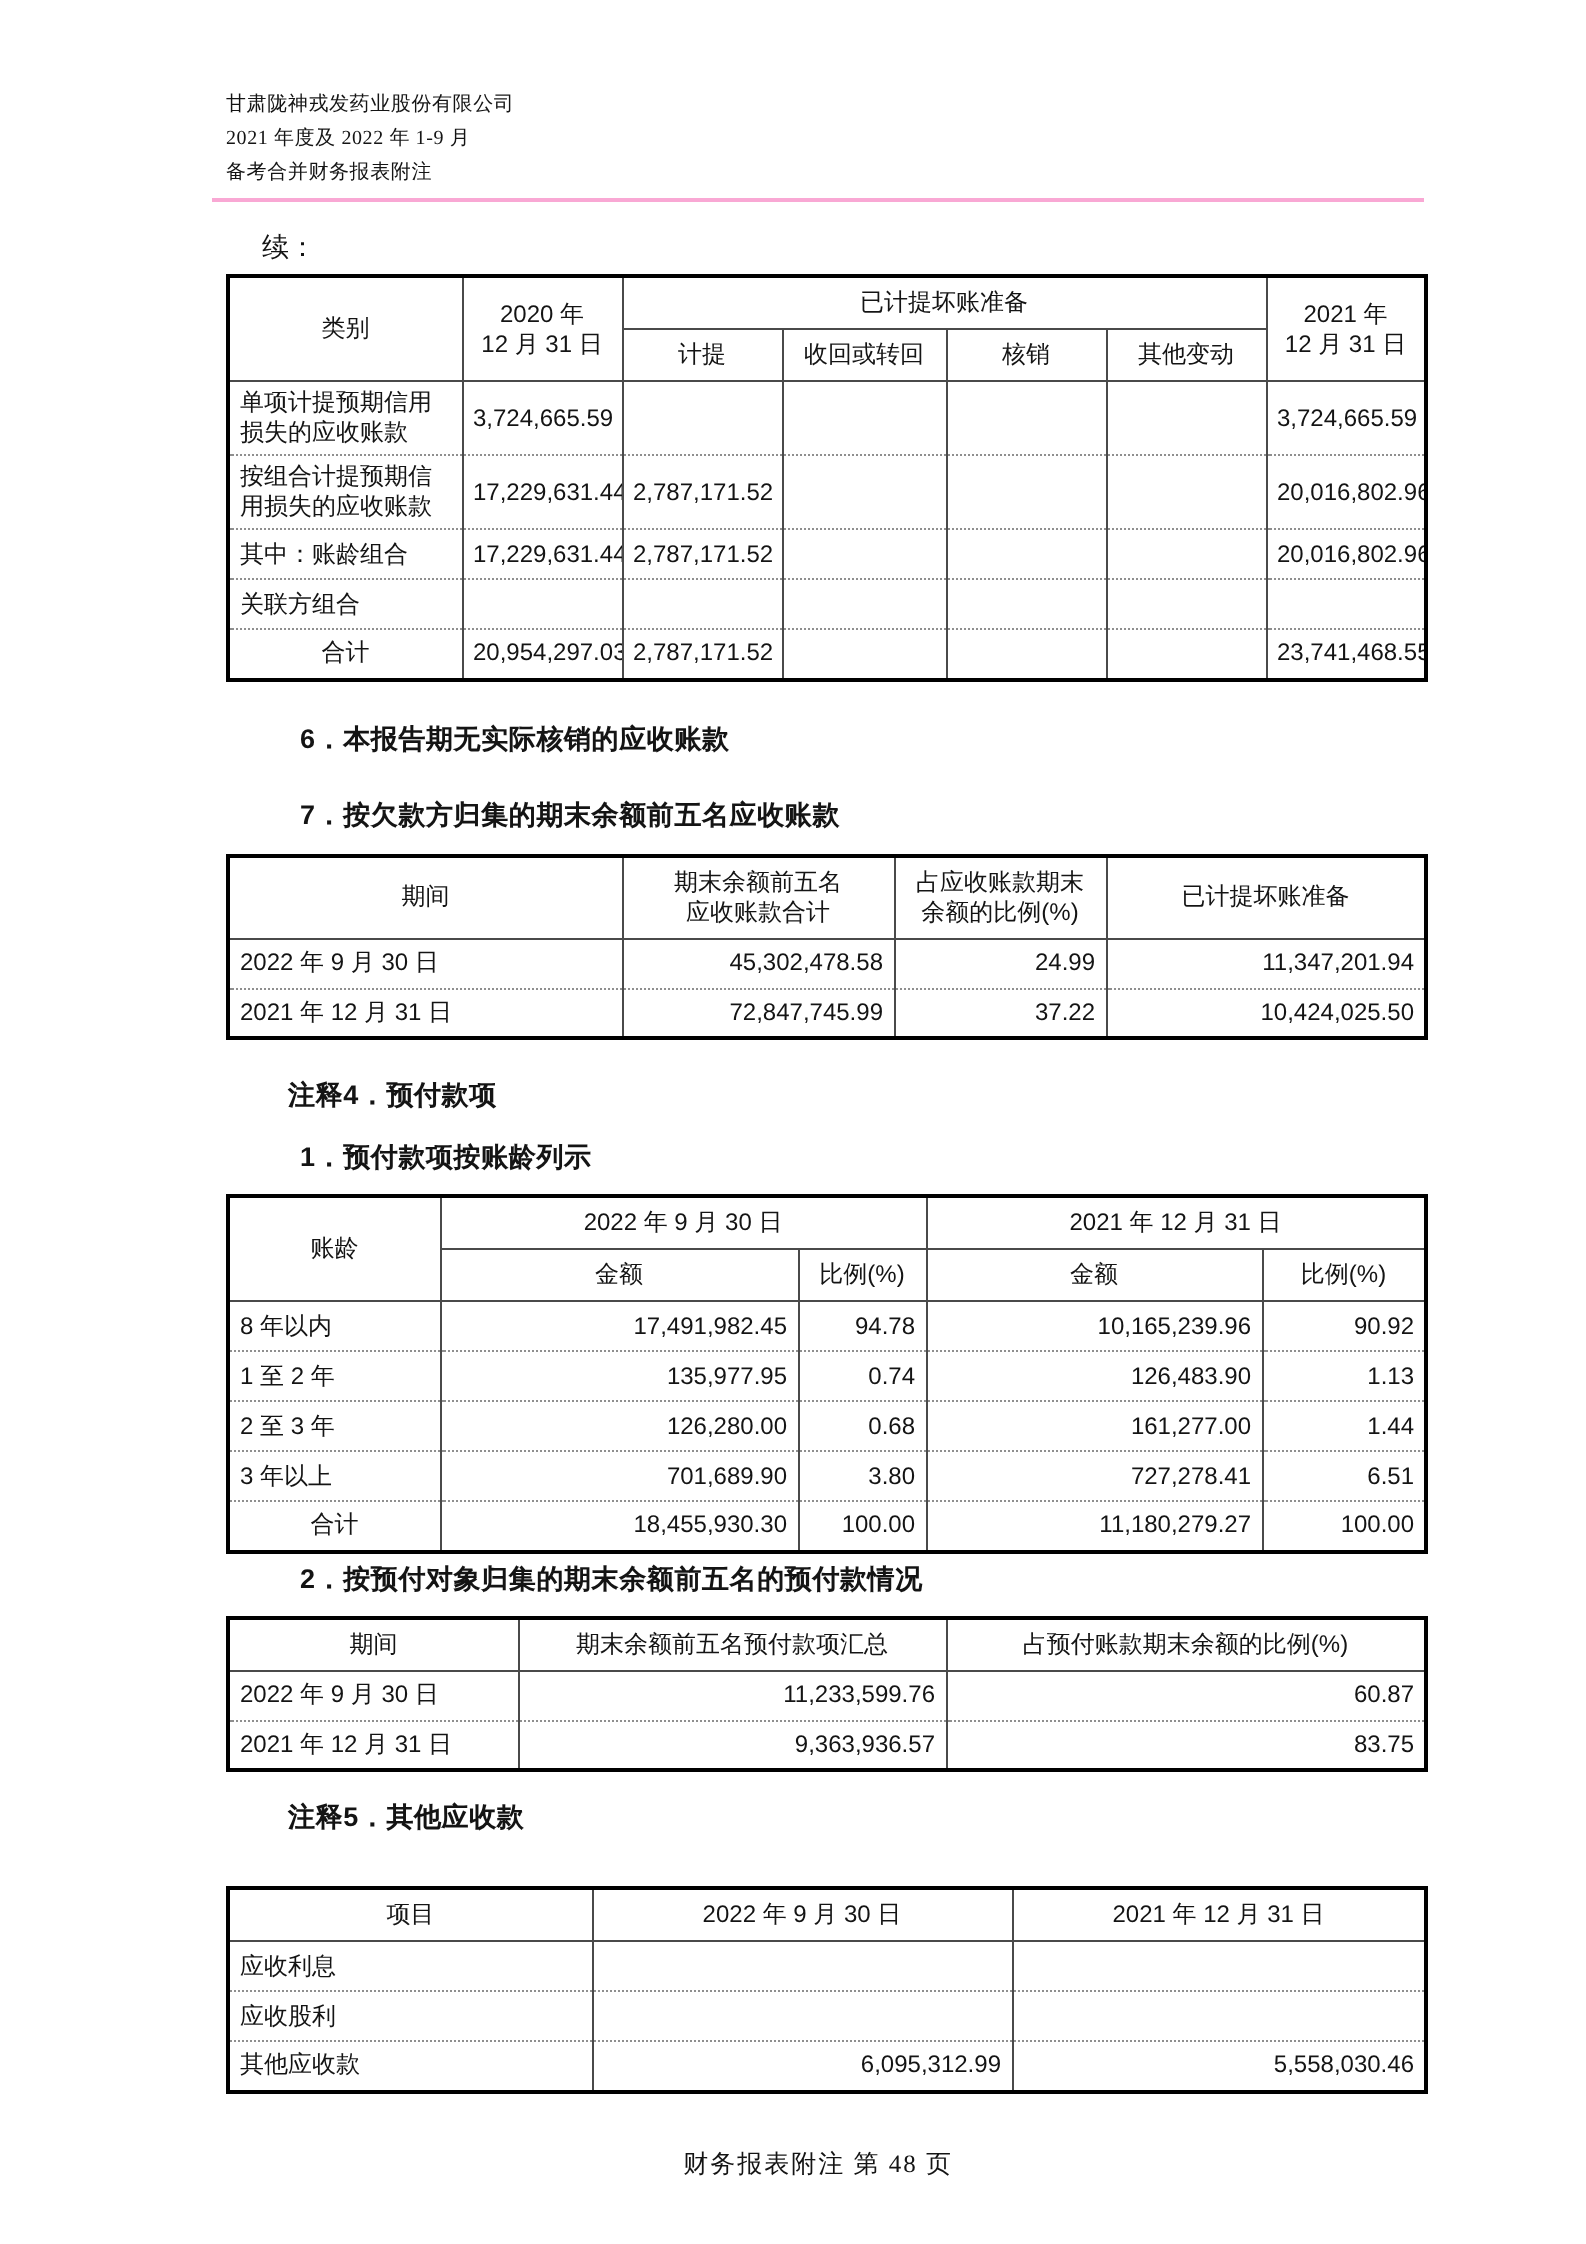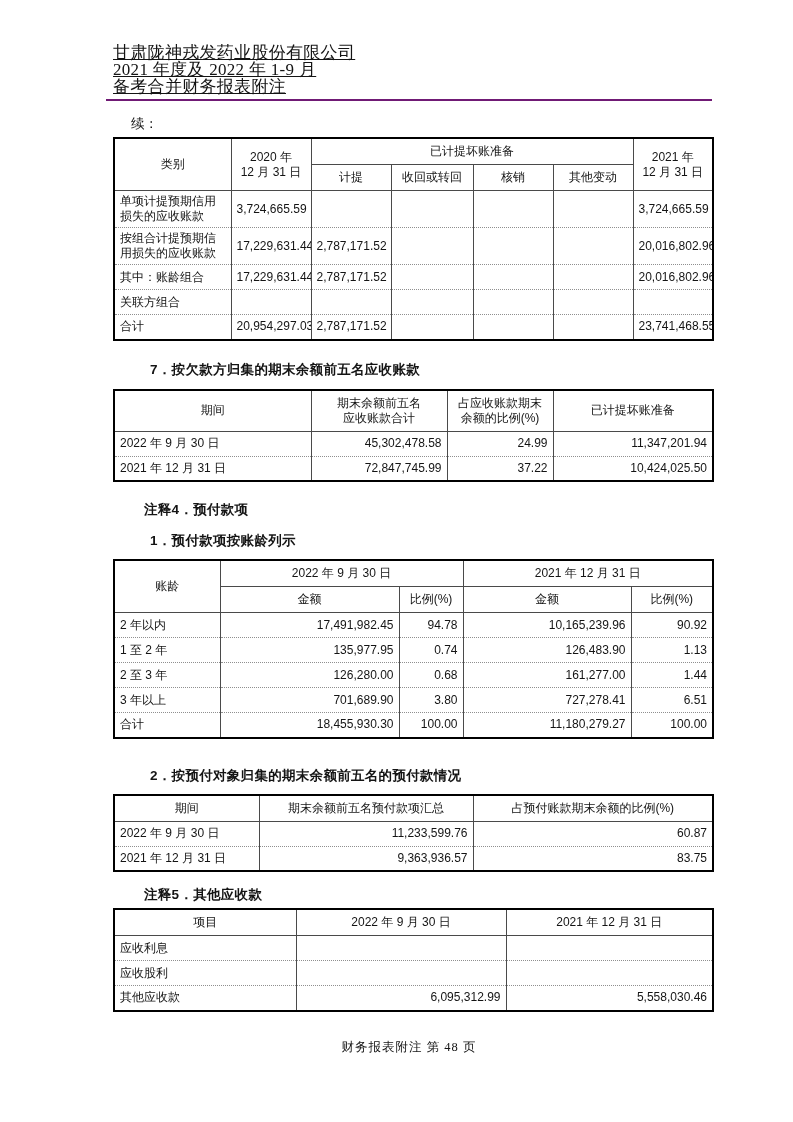--- a/index.html
+++ b/index.html
@@ -4,21 +4,21 @@
 <style>
   * { box-sizing: border-box; }
   html, body { margin: 0; padding: 0; background: #e8e8e8; }
   .page {
     width: 793px; height: 1122px; background: #ffffff; position: relative;
     overflow: hidden; font-family: "Liberation Serif", serif; color: #141414;
     margin: 0 auto; box-shadow: 0 0 4px rgba(0,0,0,.18);
   }
   .content { position: absolute; left: 106px; top: 44px; width: 606px; }
 
-  .doc-header { font-size: 17px; line-height: 17px; padding: 0 0 4px 7px; border-bottom: 2px solid #701a75; text-decoration: underline; }
+  .doc-header { font-size: 10px; line-height: 17px; padding: 0 0 4px 7px; border-bottom: 2px solid #f9a8d4; }
   .doc-header div { letter-spacing: .3px; }
 
   .continuation { font-size: 13.5px; margin: 14px 0 4px 25px; }
 
   table.t {
     border-collapse: collapse; table-layout: fixed; width: 599px; margin-left: 7px;
     font-family: "Liberation Sans", sans-serif; font-size: 12px;
     border: 2px solid #000;
   }
   .t th, .t td {
@@ -27,33 +27,33 @@
   }
   .t thead th { text-align: center; padding: 5px 3px; }
   .t tbody td { border-top: 1px dotted #8f8f8f; }
   .t tbody tr:first-child td { border-top: 1px solid #4a4a4a; }
   .t th.sub { border-top: 1px solid #4a4a4a; }
   .t tbody td { height: 25px; }
 
   .pre { white-space: pre-line; }
   .num { text-align: right; padding-right: 6px; font-family: "Liberation Sans", sans-serif; }
   .lbl { text-align: left; padding-left: 6px; }
-  .ctr { text-align: left; }
+  .ctr { text-align: center; }
 
   .remark { font-size: 13px; margin: 17px 0 0 39px; }
   .heading { font-family: "Liberation Sans", sans-serif; font-weight: bold; font-size: 13.5px; letter-spacing: .3px; }
   .h-item { margin: 20px 0 0 44px; }
   .h-note { margin: 19px 0 0 38px; }
   .h-sub  { margin: 13px 0 0 44px; }
 
   .t1 { margin-top: 3px; }
   .t2 { margin-top: 10px; }
   .t3 { margin-top: 9px; }
   .t4 { margin-top: 9px; }
-  .t5 { margin-top: 4px; }
+  .t5 { margin-top: 25px; }
 
   .footer { margin-top: 27px; text-align: center; font-size: 12.5px; letter-spacing: 1px; }
 </style>
 </head>
 <body>
 
 <div class="page">
   <div class="content">
 
     <div class="doc-header">
@@ -133,20 +133,21 @@
           <td class="num">2,787,171.52</td>
           <td class="num"></td>
           <td class="num"></td>
           <td class="num"></td>
           <td class="num">23,741,468.55</td>
         </tr>
       </tbody>
     </table>
 
 
+    <div class="heading h-item">6．本报告期无实际核销的应收账款</div>
     <div class="heading h-item">7．按欠款方归集的期末余额前五名应收账款</div>
 
     <table class="t t2">
       <colgroup>
         <col style="width:197px">
           <col style="width:136px">
           <col style="width:106px">
           <col style="width:160px">
       </colgroup>
       <thead>
@@ -194,21 +195,21 @@
         </tr>
         <tr>
           <th class="ctr sub">金额</th>
           <th class="ctr sub">比例(%)</th>
           <th class="ctr sub">金额</th>
           <th class="ctr sub">比例(%)</th>
         </tr>
       </thead>
       <tbody>
         <tr>
-          <td class="lbl">2 年以内</td>
+          <td class="lbl">8 年以内</td>
           <td class="num">17,491,982.45</td>
           <td class="num">94.78</td>
           <td class="num">10,165,239.96</td>
           <td class="num">90.92</td>
         </tr>
         <tr>
           <td class="lbl">1 至 2 年</td>
           <td class="num">135,977.95</td>
           <td class="num">0.74</td>
           <td class="num">126,483.90</td>
@@ -231,21 +232,21 @@
         <tr>
           <td class="ctr">合计</td>
           <td class="num">18,455,930.30</td>
           <td class="num">100.00</td>
           <td class="num">11,180,279.27</td>
           <td class="num">100.00</td>
         </tr>
       </tbody>
     </table>
 
-    <div class="heading h-sub" style="margin-top:28px">2．按预付对象归集的期末余额前五名的预付款情况</div>
+    <div class="heading h-sub" style="margin-top:4px">2．按预付对象归集的期末余额前五名的预付款情况</div>
 
     <table class="t t4">
       <colgroup>
         <col style="width:145px">
           <col style="width:214px">
           <col style="width:240px">
       </colgroup>
       <thead>
         <tr>
           <th class="ctr">期间</th>

